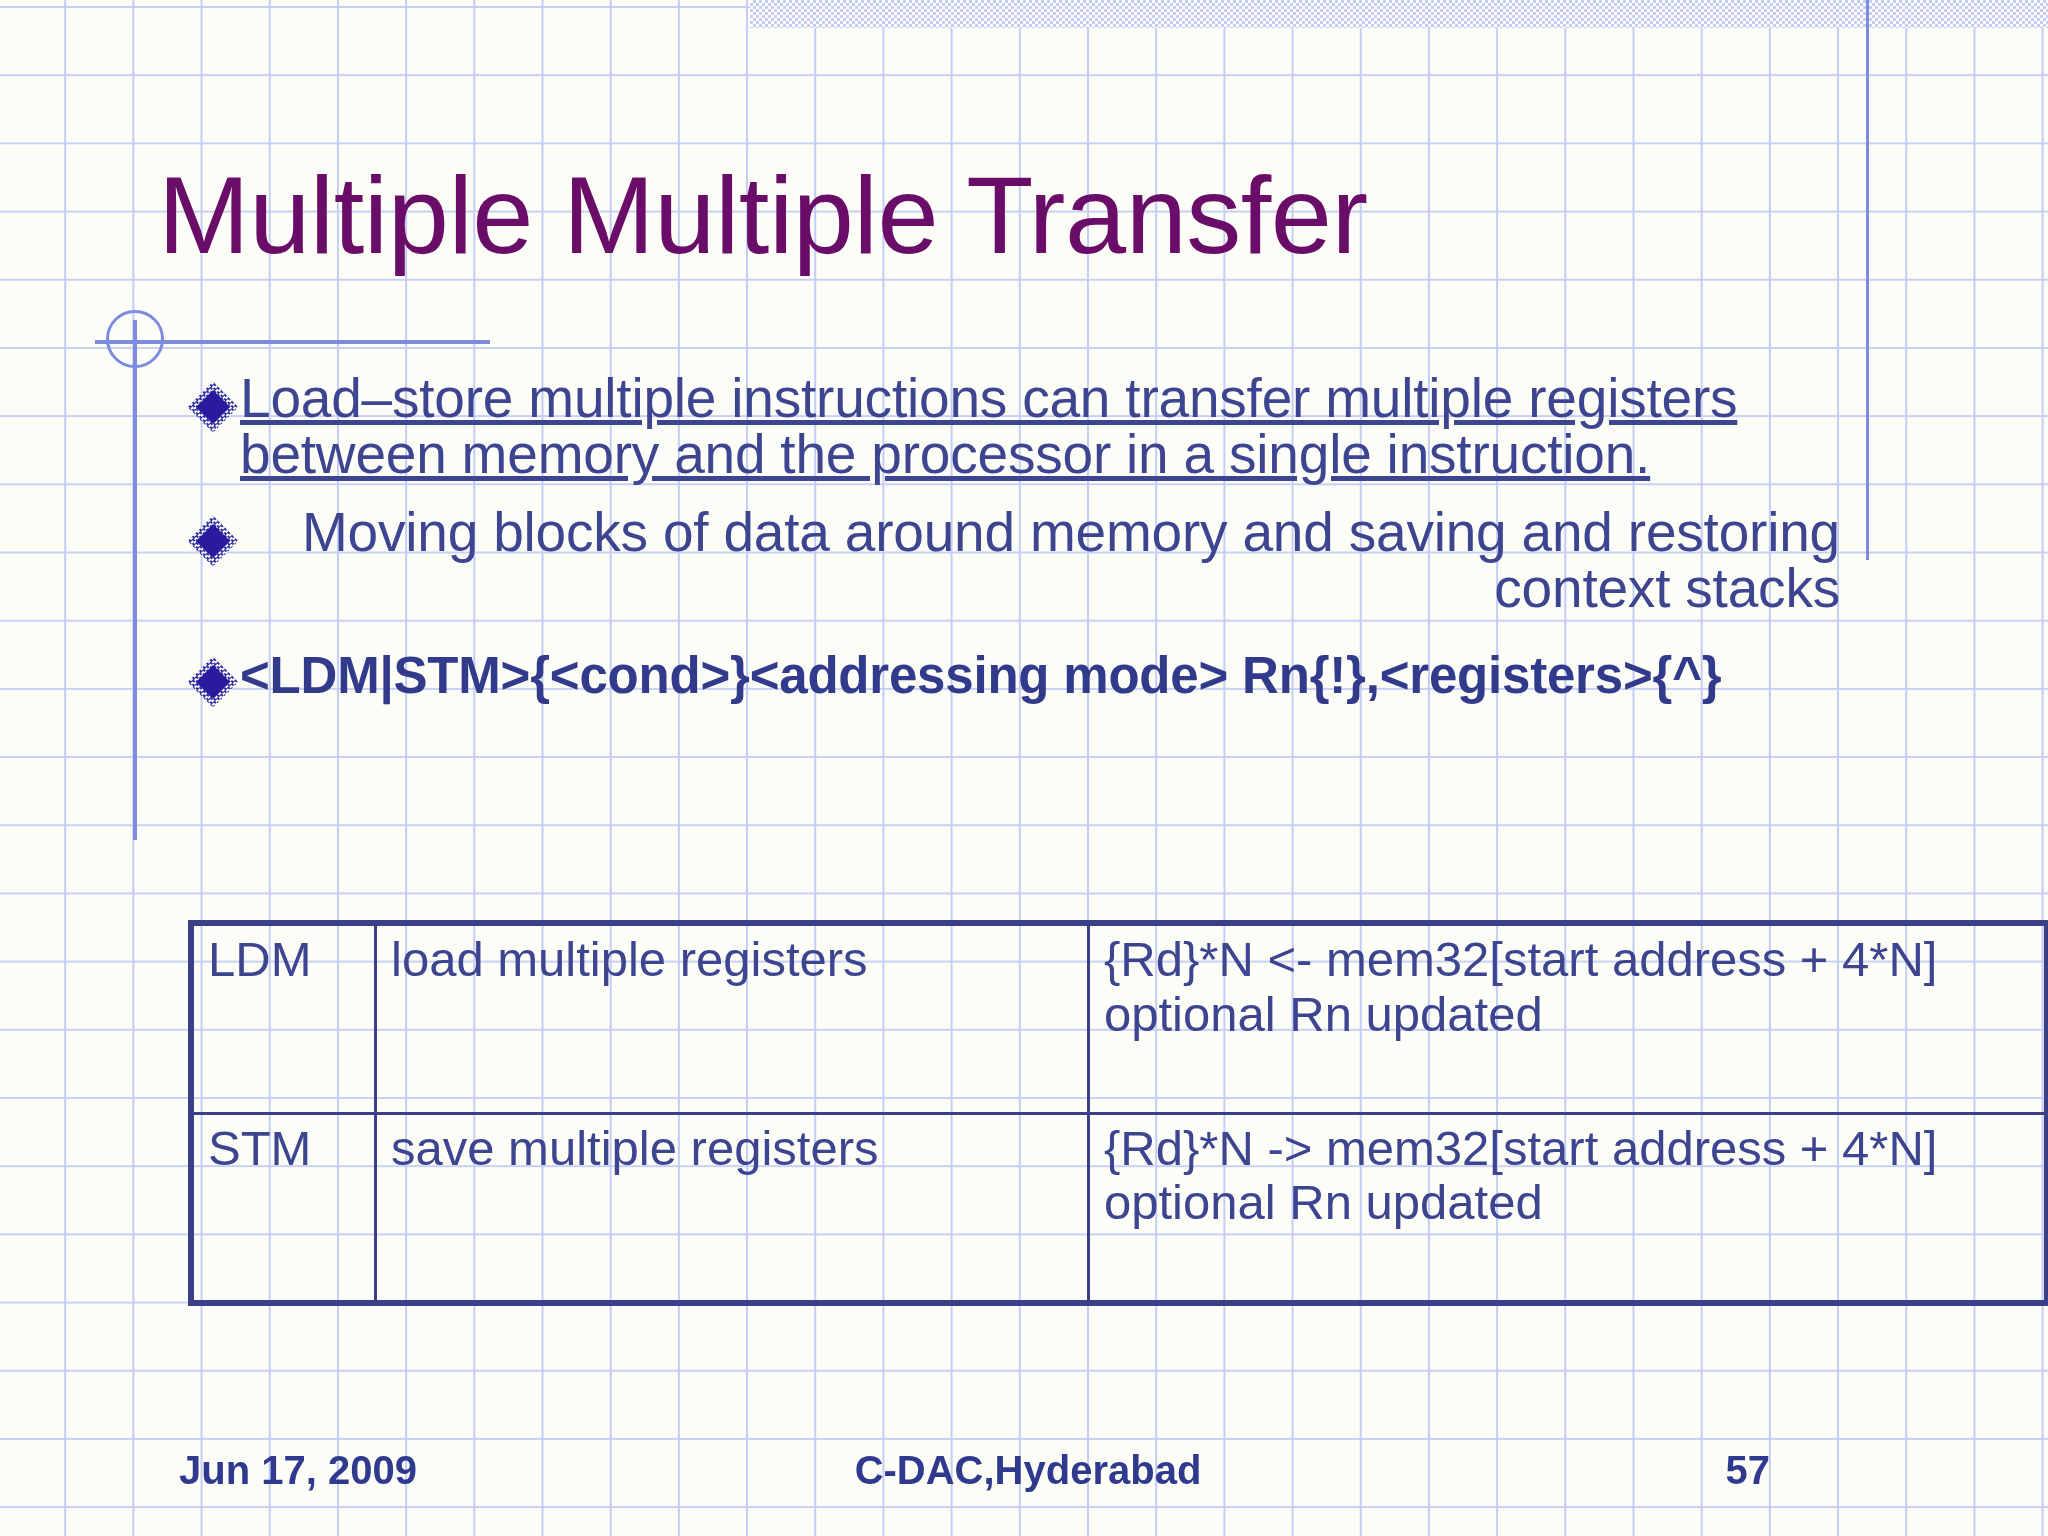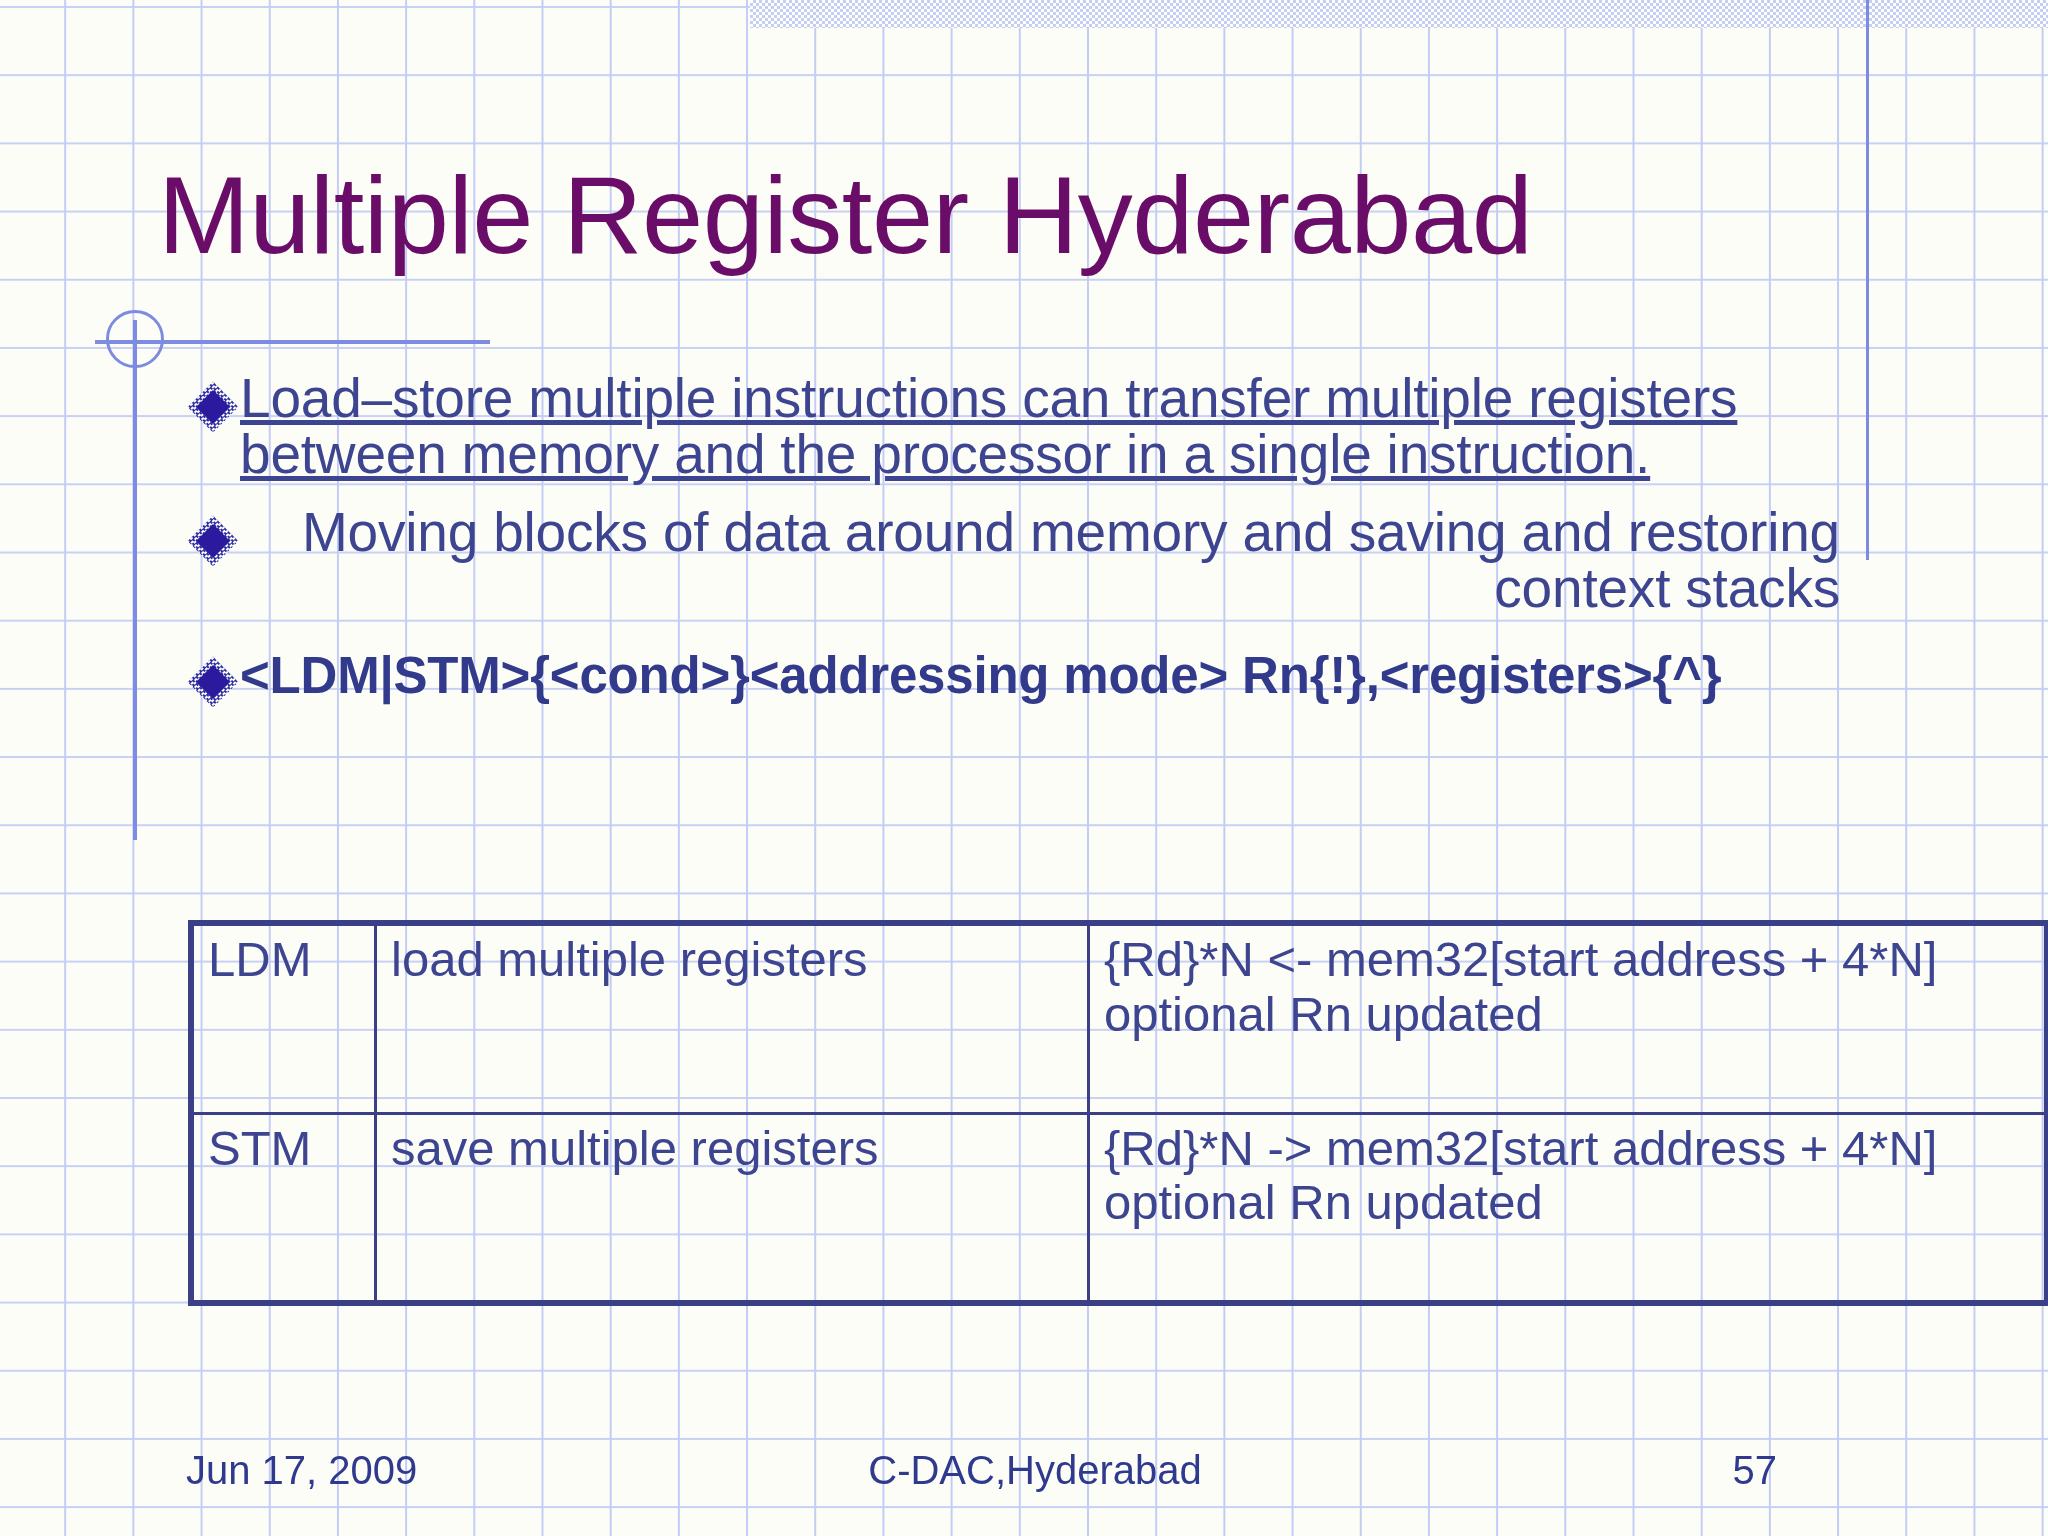--- a/index.html
+++ b/index.html
@@ -166,26 +166,27 @@
     background: transparent;
   }
   #instr-table td.c-mnemonic { width: 142px; }
   #instr-table td.c-desc     { width: 672px; }
   #instr-table td.c-effect   { width: 916px; }
   #instr-table tr { height: 190px; }
 
   
   #footer {
     position: absolute;
-    left: 11px;
+    left: 4px;
     top: 1448px;
     width: 1926px;
     height: 60px;
     color: #2f3a8e;
     font-size: 40px;
+    font-weight: bold;
   }
   #footer .f-date {
     position: absolute;
     left: 175px;
     top: 0;
   }
   #footer .f-center {
     position: absolute;
     left: 0;
     top: 0;
@@ -199,21 +200,21 @@
   }
 </style>
 </head>
 <body>
 
 <div id="slide">
 
   <div id="top-band"></div>
   <div id="right-rule"></div>
 
-  <div id="title">Multiple Register Hyderabad</div>
+  <div id="title">Multiple Multiple Transfer</div>
 
   <div id="title-rule"></div>
   <div id="deco-circle"></div>
   <div id="deco-vline"></div>
 
   <div id="body">
 
     <div class="bullet-row b1">
       <span class="bullet-mark">
         <span class="dia-outer"></span>

